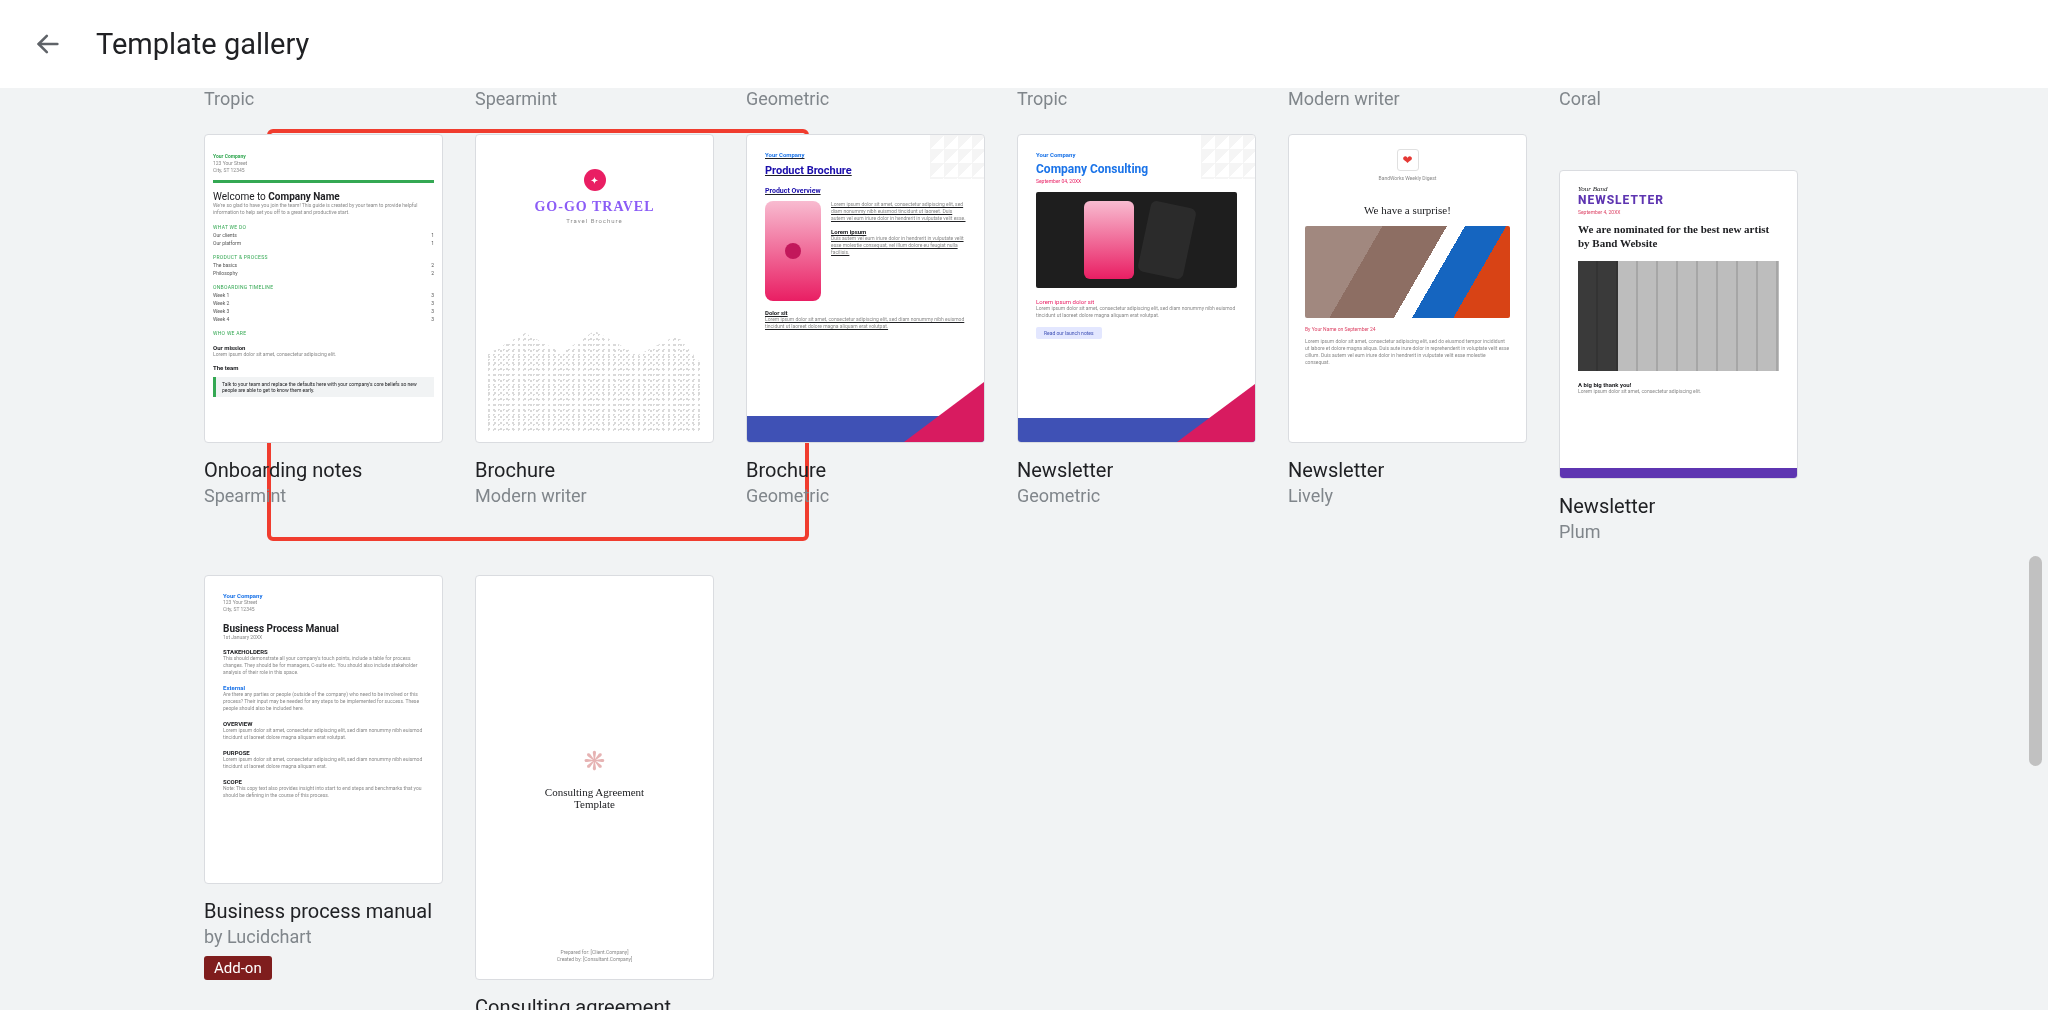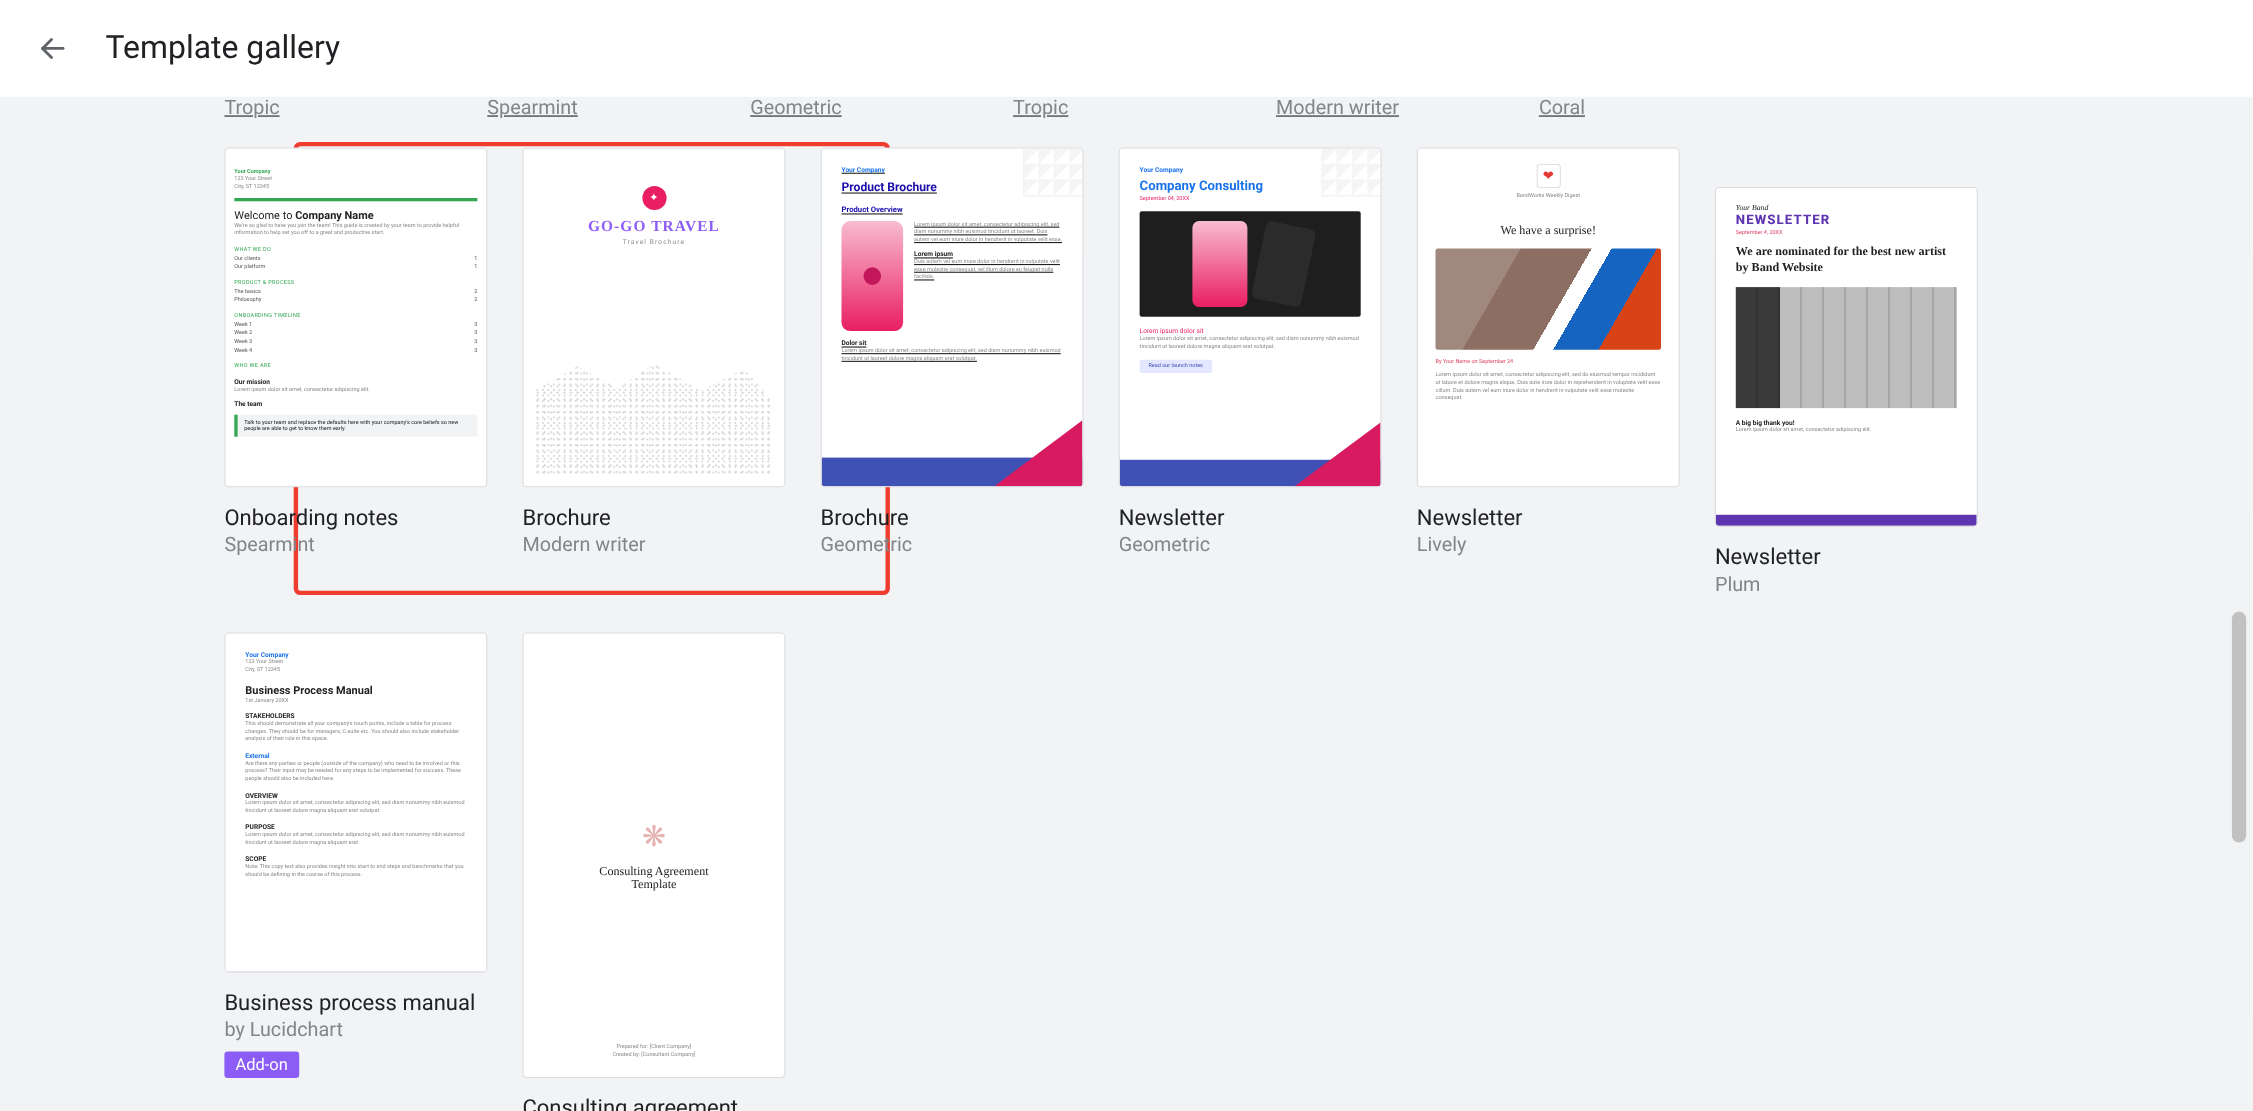--- a/index.html
+++ b/index.html
@@ -40,22 +40,22 @@
   .grid {
     display: grid;
     grid-template-columns: repeat(6, 239px);
     gap: 32px;
     padding: 0 204px 40px 204px;
   }
   
   .partial-row {
     display: grid;
     grid-template-columns: repeat(6, 239px);
+    gap: 32px;
     padding: 0 204px 24px 204px;
-    text-decoration: underline;
   }
   .partial-sub { color:#80868b; font-size:18px; line-height:22px; }
 
   .card {
     position: relative;
     cursor: pointer;
   }
   .thumb {
     width: 239px;
     height: 309px;
@@ -72,21 +72,21 @@
     line-height: 26px;
   }
   .card-sub {
     font-size: 18px;
     color: #80868b;
     margin-top: 2px;
     line-height: 22px;
   }
   .addon-badge {
     display: inline-block;
-    background: #8b5cf6;
+    background: #7f1d1d;
     color: #fff;
     font-size: 15px;
     padding: 3px 10px;
     border-radius: 3px;
     margin-top: 8px;
   }
   .highlight-box {
     position: absolute;
     border: 4px solid #f03c2e;
     border-radius: 6px;

